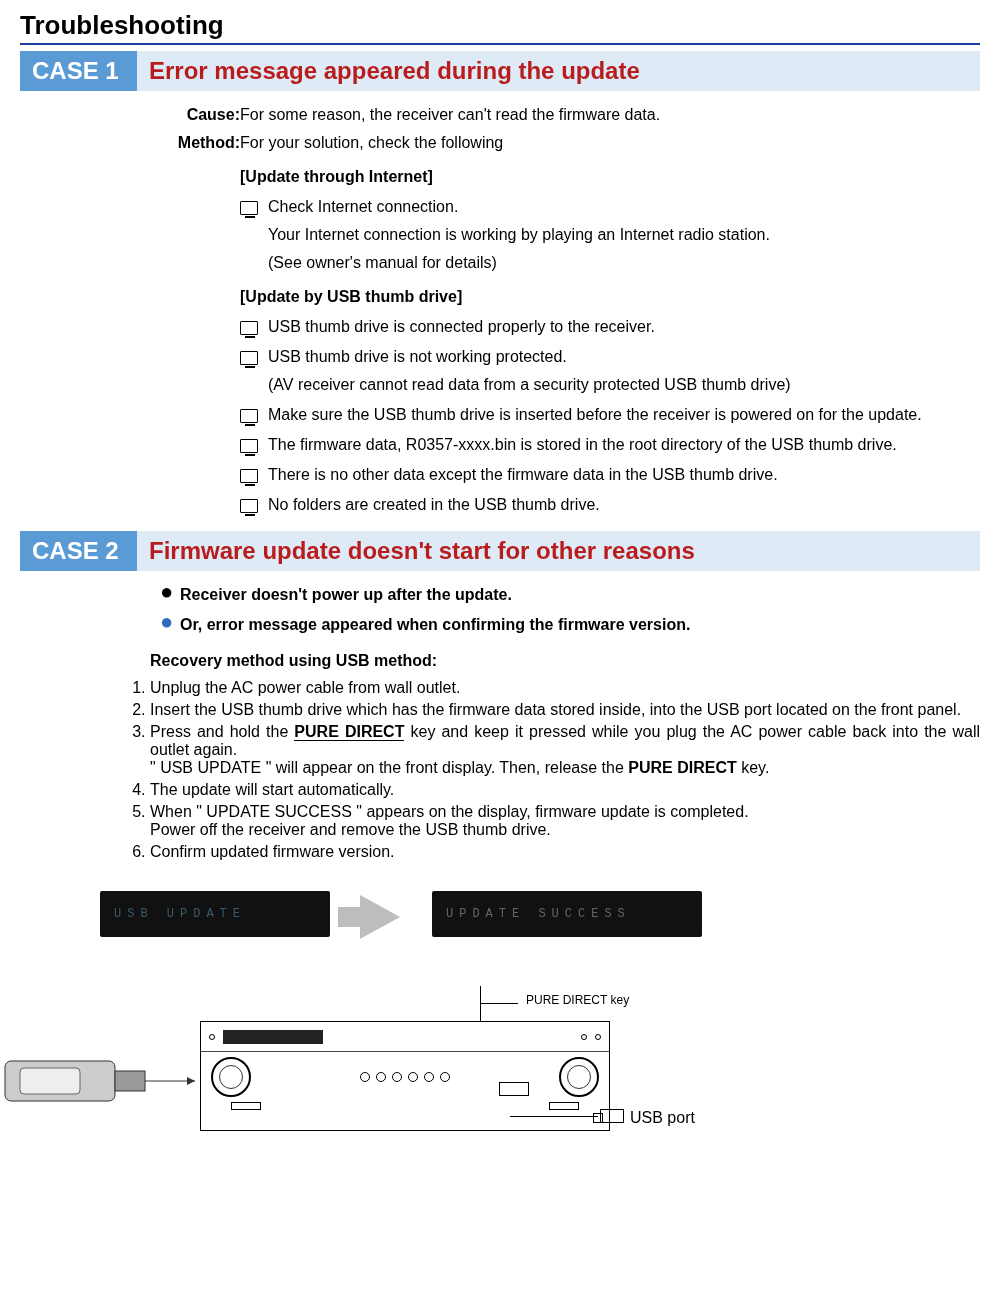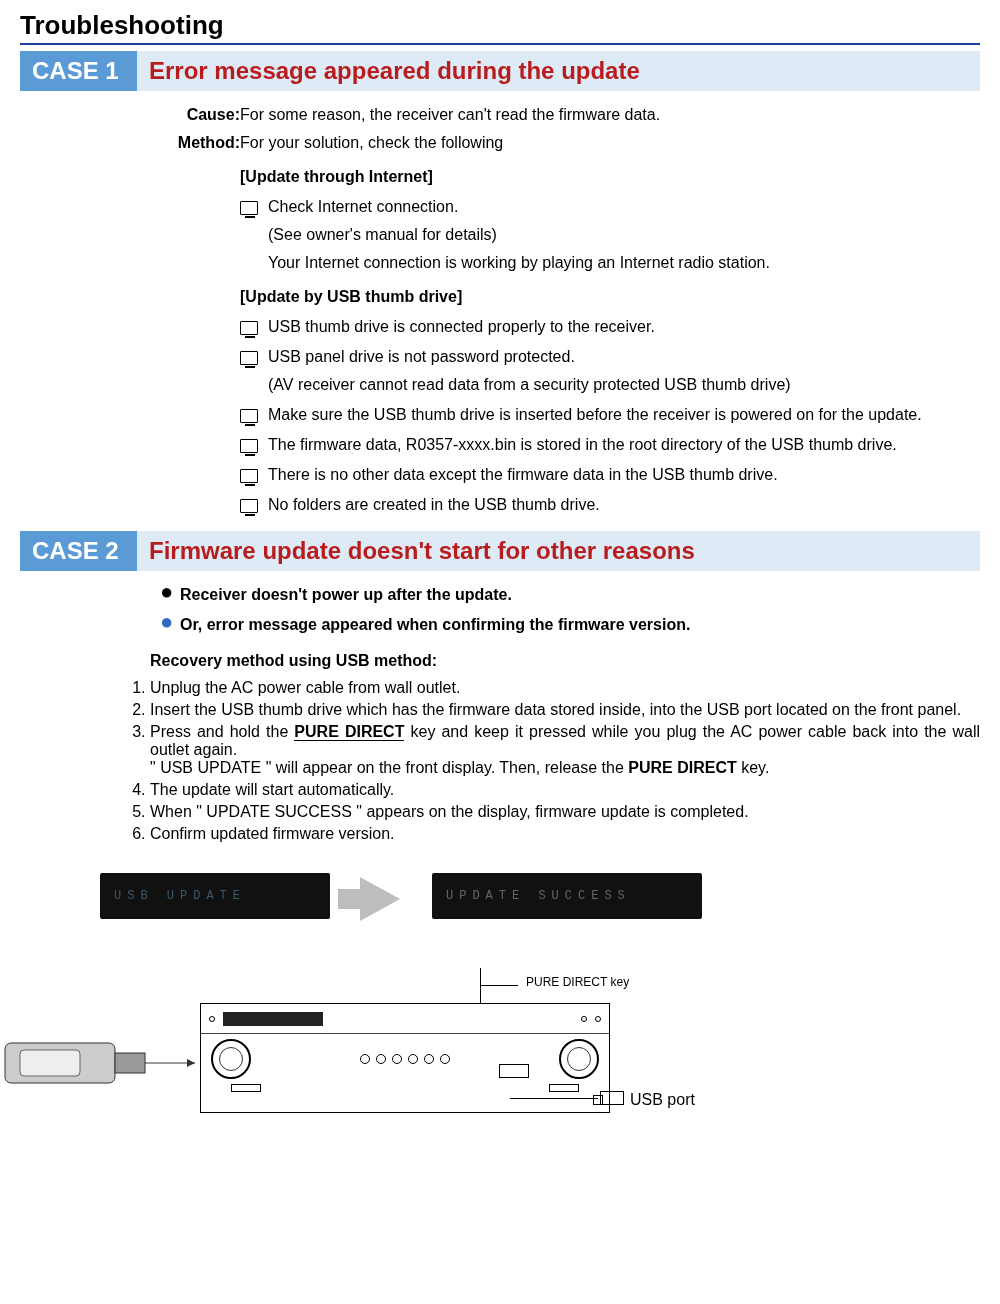--- a/index.html
+++ b/index.html
@@ -189,32 +189,32 @@
     <div class="value">For your solution, check the following</div>
   </div>
 
   <div class="subhead">[Update through Internet]</div>
   <div class="check-list">
     <div class="check-item">
       <span class="icon"><span class="pc-icon"></span></span>
       <span class="txt">Check Internet connection.</span>
     </div>
   </div>
+  <div class="note-indent">Your Internet connection is working by playing an Internet radio station.</div>
   <div class="note-indent">(See owner's manual for details)</div>
-  <div class="note-indent">Your Internet connection is working by playing an Internet radio station.</div>
 
   <div class="subhead">[Update by USB thumb drive]</div>
   <div class="check-list">
     <div class="check-item">
       <span class="icon"><span class="pc-icon"></span></span>
       <span class="txt">USB thumb drive is connected properly to the receiver.</span>
     </div>
     <div class="check-item">
       <span class="icon"><span class="pc-icon"></span></span>
-      <span class="txt">USB panel drive is not password protected.</span>
+      <span class="txt">USB thumb drive is not working protected.</span>
     </div>
   </div>
   <div class="note-indent">(AV receiver cannot read data from a security protected USB thumb drive)</div>
   <div class="check-list">
     <div class="check-item">
       <span class="icon"><span class="pc-icon"></span></span>
       <span class="txt">Make sure the USB thumb drive is inserted before the receiver is powered on for the update.</span>
     </div>
     <div class="check-item">
       <span class="icon"><span class="pc-icon"></span></span>
@@ -254,20 +254,21 @@
 <ol class="numlist">
   <li>Unplug the AC power cable from wall outlet.</li>
   <li>Insert the USB thumb drive which has the firmware data stored inside, into the USB port located on the front panel.</li>
   <li>
     <span>Press and hold the </span><span class="key-name">PURE DIRECT</span><span> key and keep it pressed while you plug the AC power cable back into the wall outlet again.</span><br>
     <span>" USB UPDATE " will appear on the front display. Then, release the </span><span class="key-bold">PURE DIRECT</span><span> key.</span>
   </li>
   <li>The update will start automatically.</li>
   <li>
     <span>When " UPDATE SUCCESS " appears on the display, firmware update is completed.</span><br>
+    <span>Power off the receiver and remove the USB thumb drive.</span>
   </li>
   <li>Confirm updated firmware version.</li>
 </ol>
 
 <div class="diagram-wrap">
   <div class="lcd lcd1">USB UPDATE</div>
   <div class="arrow"></div>
   <div class="lcd lcd2">UPDATE SUCCESS</div>
 
   <div class="lead-line lead-pd-v"></div>

